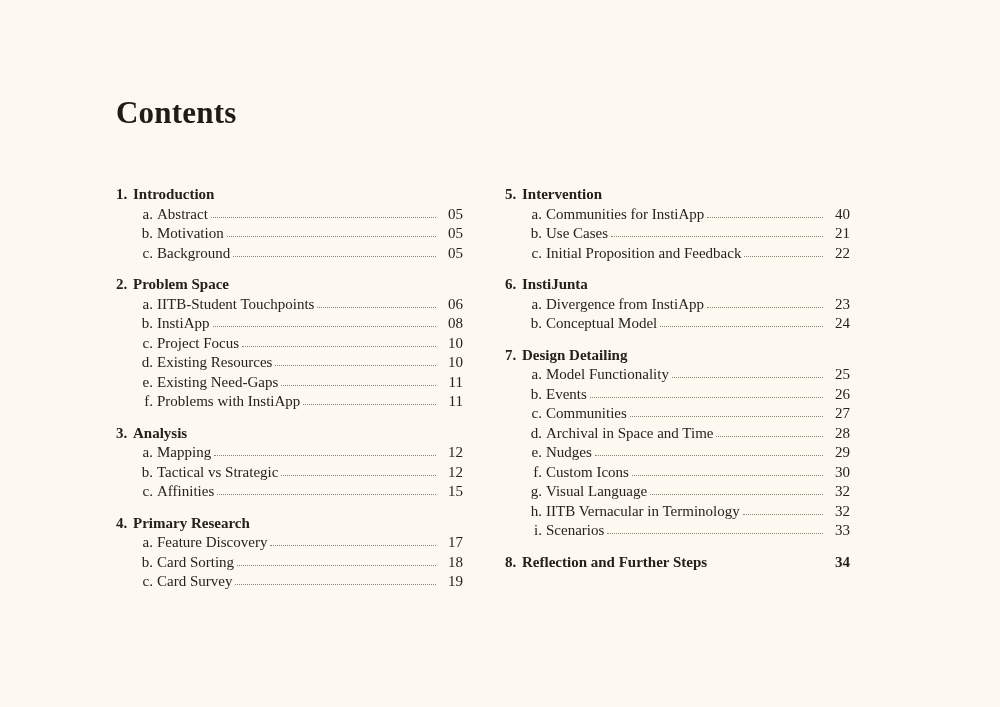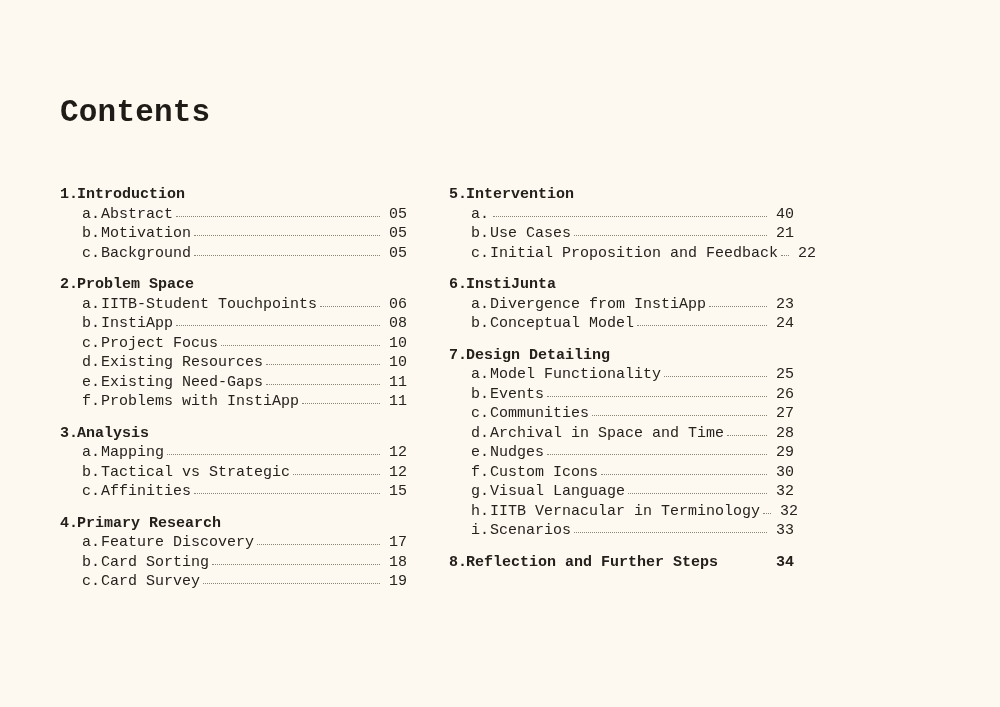--- a/index.html
+++ b/index.html
@@ -11,22 +11,21 @@
     height: 707px;
     background: #fdf9f0;
     font-family: "Liberation Serif", serif;
     color: #26231e;
     overflow: hidden;
   }
   .page {
     box-sizing: border-box;
     width: 1000px;
     height: 707px;
-    padding: 96px 0 0 60px;
-    font-family: Liberation Mono, monospace;
+    padding: 96px 0 0 116px;
   }
   .doc-title {
     margin: 0 0 55px 0;
     font-size: 31px;
     line-height: 34px;
     font-weight: 700;
     letter-spacing: 0.2px;
     color: #1f1c18;
   }
   .columns {
@@ -208,20 +207,21 @@
         </div>
       </div>
     <div class="col col-right">
         <div class="toc-section">
           <div class="section-header">
             <span class="sec-num">5.</span>
             <span class="sec-title">Intervention</span>
           </div>
           <div class="toc-entry">
             <span class="entry-letter">a.</span>
+            <span class="entry-label">Communities for InstiApp</span>
             <span class="dot-leader"></span>
             <span class="entry-page">40</span>
           </div>
           <div class="toc-entry">
             <span class="entry-letter">b.</span>
             <span class="entry-label">Use Cases</span>
             <span class="dot-leader"></span>
             <span class="entry-page">21</span>
           </div>
           <div class="toc-entry">

